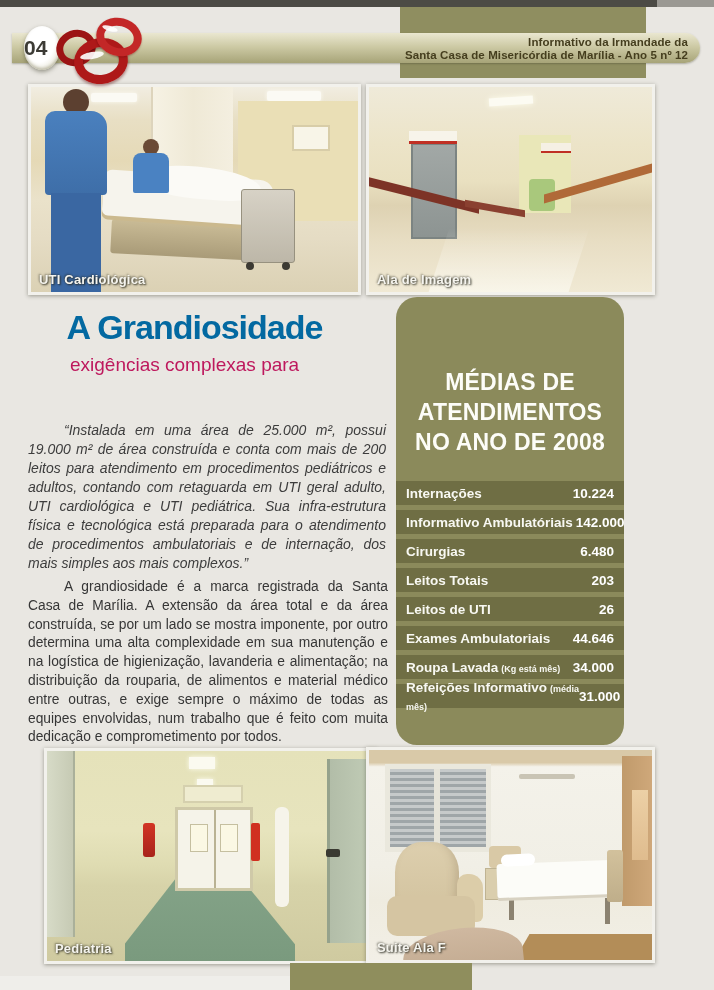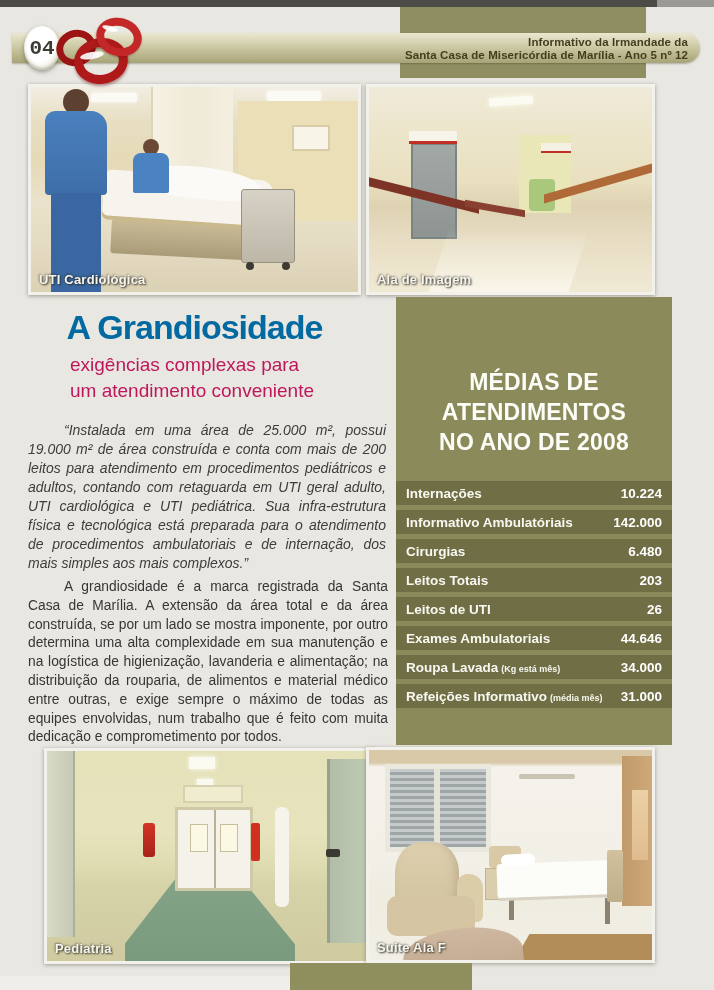--- a/index.html
+++ b/index.html
@@ -11,21 +11,21 @@
   .top-strip-right{left:657px;top:0;width:57px;height:7px;background:#9b9993;}
   .header-olive{left:400px;top:7px;width:246px;height:71px;background:#8f8e60;}
   .banner{left:12px;top:33px;width:688px;height:30px;border-radius:0 16px 16px 0;
     background:linear-gradient(180deg,#eae7d0 0%,#cdcaa5 45%,#a7a478 100%);
     box-shadow:0 1px 2px rgba(60,60,40,.35);z-index:2;}
   .banner-text{position:absolute;right:12px;top:3px;text-align:right;font-size:11.5px;font-weight:bold;
     color:#453e1e;line-height:13px;letter-spacing:.1px;}
   .page-num{left:24px;top:26px;width:36px;height:44px;z-index:4;
     background:radial-gradient(ellipse at 42% 32%,#ffffff 52%,#edebdf 74%,#d6d3be 100%);
     border-radius:50%;box-shadow:0 2px 4px rgba(70,70,50,.5),inset 0 -2px 3px rgba(150,148,120,.55);
-    display:flex;align-items:center;justify-content:center;font-size:21px;font-weight:bold;color:#3c3b35;font-family:Liberation Mono, monospace;}
+    display:flex;align-items:center;font-size:21px;font-weight:bold;color:#3c3b35;}
   .ribbon{left:52px;top:14px;width:84px;height:62px;z-index:4;}
   .loop{position:absolute;border-radius:50%;}
   .l1{left:22px;top:24px;width:36px;height:28px;border:9px solid #ae1919;box-shadow:0 2px 3px rgba(90,10,10,.45),inset 0 2px 2px rgba(0,0,0,.35);transform:rotate(-8deg);}
   .l2{left:44px;top:4px;width:30px;height:22px;border:8px solid #c32727;transform:rotate(14deg);box-shadow:0 1px 2px rgba(90,10,10,.4);}
   .l3{left:4px;top:16px;width:26px;height:22px;border:7px solid #9c1414;transform:rotate(-20deg);}
   .hl{position:absolute;background:rgba(255,255,255,.9);border-radius:50%;}
   .h1s{left:28px;top:38px;width:24px;height:7px;transform:rotate(-10deg);}
   .h2s{left:50px;top:12px;width:16px;height:5px;transform:rotate(16deg);}
 
   
@@ -103,21 +103,21 @@
   .su-floor-brown{right:-10px;bottom:0;width:140px;height:26px;background:#b38d58;transform:skewX(-30deg);}
   .su-rail-wall{left:150px;top:24px;width:56px;height:5px;background:#c9c4b4;border-radius:2px;}
 
   
   .art-title{left:28px;top:308px;width:333px;text-align:center;font-size:34px;font-weight:bold;color:#0369a1;letter-spacing:-1px;}
   .art-sub{left:70px;top:352px;font-size:19px;color:#be185d;line-height:26px;}
   .art-quote{left:28px;top:421px;width:358px;font-size:14px;font-style:italic;color:#3d3d3d;text-align:justify;line-height:19px;text-indent:36px;}
   .art-body{left:28px;top:578px;width:360px;font-size:13.8px;color:#363636;text-align:justify;line-height:18.8px;text-indent:36px;}
 
   
-  .stats{left:396px;top:297px;width:276px;height:448px;background:#8b8a5b;}
+  .stats{left:396px;top:297px;width:228px;height:448px;background:#8b8a5b;border-radius:21px;}
   .stats-title{margin-top:70px;text-align:center;color:#fdfdf8;font-weight:bold;font-size:23px;line-height:30px;letter-spacing:.2px;}
   .stats-rows{margin-top:24px;}
   .srow{height:24px;margin-bottom:5px;background:#6f6e44;display:flex;align-items:center;justify-content:space-between;padding:0 10px;}
   .srow .lbl{color:#f8f8f2;font-weight:bold;font-size:13.5px;white-space:nowrap;}
   .srow .note{color:#f8f8f2;font-weight:bold;font-size:9px;margin-left:3px;}
   .srow .val{color:#ffffff;font-weight:bold;font-size:13.5px;}
 
   .footer-olive{left:290px;top:963px;width:182px;height:27px;background:#8f8e5d;}
   .bottom-edge{left:0;top:976px;width:290px;height:14px;background:#efeeea;}
 </style>
@@ -175,21 +175,20 @@
   <div class="shape cor-rail-l"></div>
   <div class="shape cor-rail-l2"></div>
   <div class="shape cor-rail-r"></div>
   <div class="shape cor-floor-sheen"></div>
   <div class="caption">Ala de Imagem</div>
 </div>
 
 <div class="abs art-title">A Grandiosidade</div>
 <div class="abs art-sub">
   <div>exigências complexas para</div>
-  <div>um atendimento conveniente</div>
 </div>
 <div class="abs art-quote">“Instalada em uma área de 25.000 m², possui 19.000 m² de área construída e conta com mais de 200 leitos para atendimento em procedimentos pediátricos e adultos, contando com retaguarda em UTI geral adulto, UTI cardiológica e UTI pediátrica. Sua infra-estrutura física e tecnológica está preparada para o atendimento de procedimentos ambulatoriais e de internação, dos mais simples aos mais complexos.”</div>
 <div class="abs art-body">A grandiosidade é a marca registrada da Santa Casa de Marília. A extensão da área total e da área construída, se por um lado se mostra imponente, por outro determina uma alta complexidade em sua manutenção e na logística de higienização, lavanderia e alimentação; na distribuição da rouparia, de alimentos e material médico entre outras, e exige sempre o máximo de todas as equipes envolvidas, num trabalho que é feito com muita dedicação e comprometimento por todos.</div>
 
 <div class="abs stats">
   <div class="stats-title">
     <div>MÉDIAS DE</div>
     <div>ATENDIMENTOS</div>
     <div>NO ANO DE 2008</div>
   </div>

